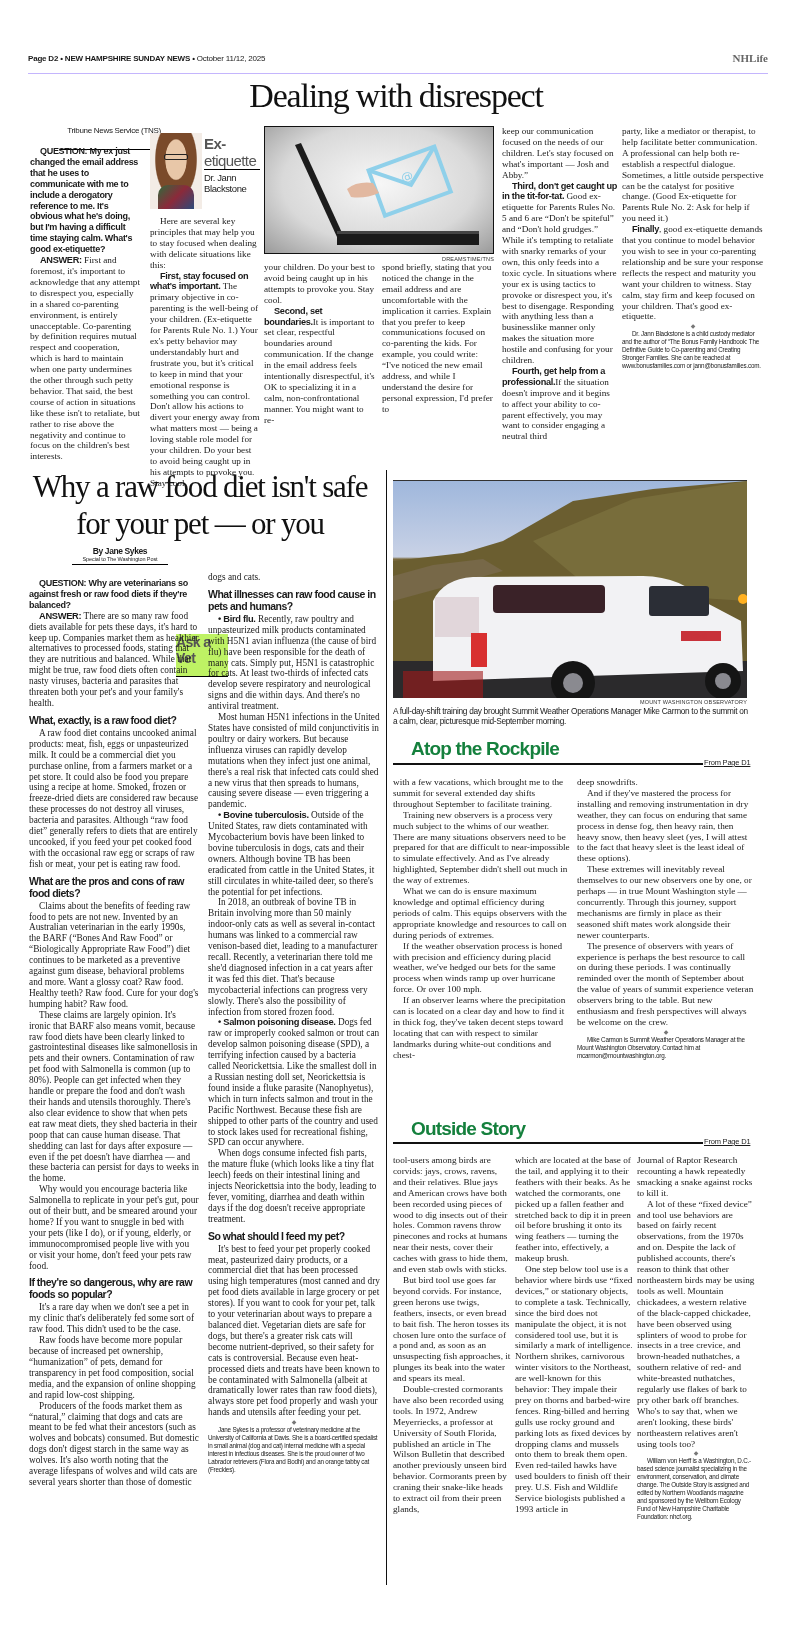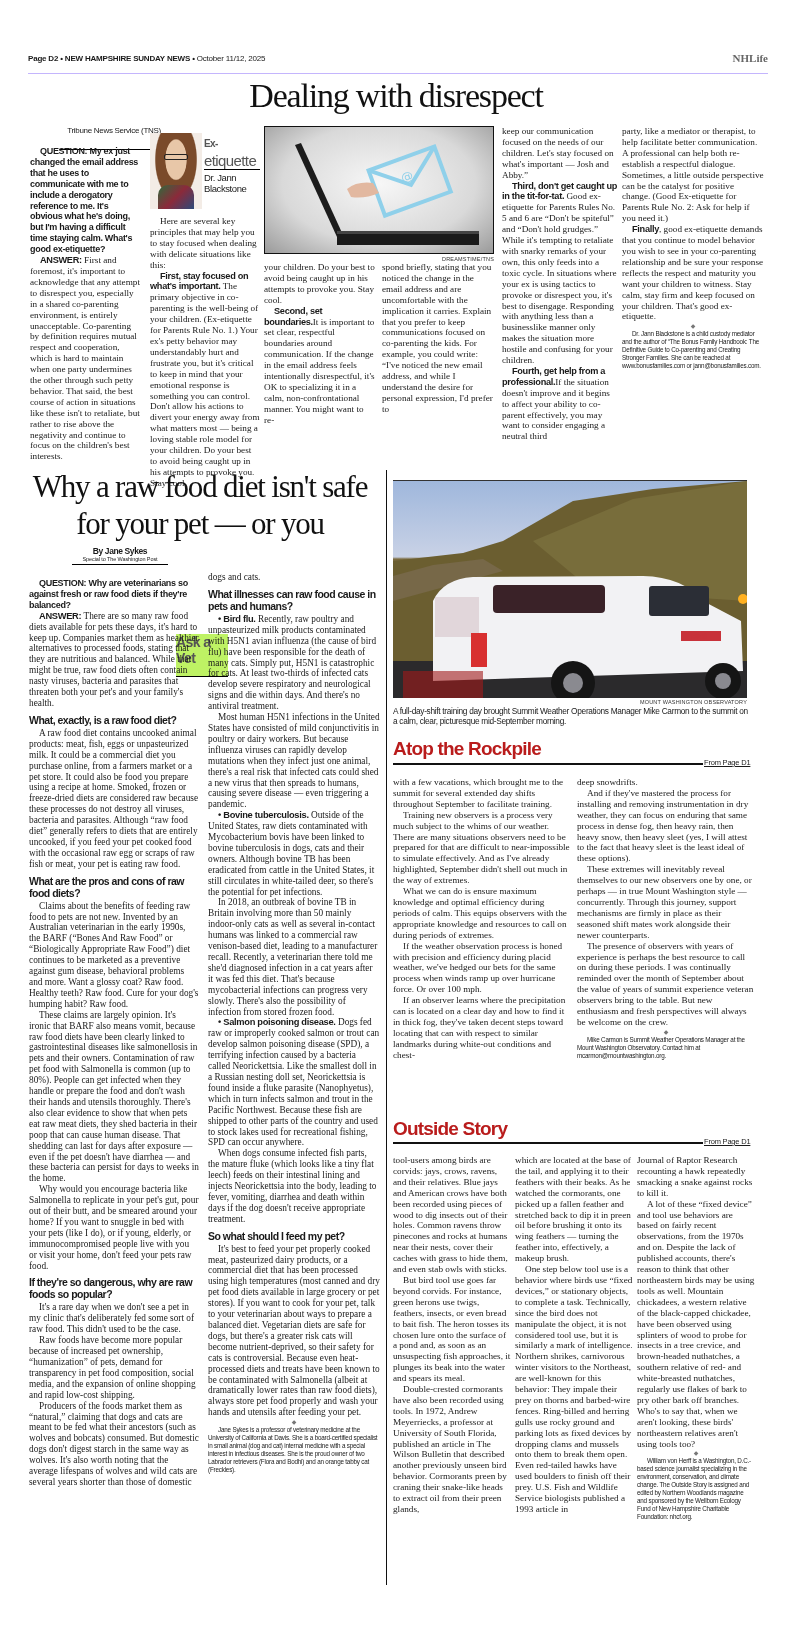--- a/index.html
+++ b/index.html
@@ -23,21 +23,21 @@
   .col p { text-indent: 10px; }
   .col p.noind { text-indent: 0; }
   .col b.lead { font-family: "Liberation Sans", sans-serif; font-weight: bold; letter-spacing: -0.3px; }
   .col .q { font-family: "Liberation Sans", sans-serif; font-weight: bold; font-size: 9px; line-height: 10.9px; text-indent: 10px; letter-spacing: -0.3px; }
   .col h3 { font-family: "Liberation Sans", sans-serif; font-weight: bold; font-size: 10.5px; line-height: 12px; margin: 5px 0 2px; letter-spacing: -0.5px; text-indent: 0; }
   .tagline { font-family: "Liberation Sans", sans-serif; font-size: 6.3px; line-height: 8px; text-indent: 8px; letter-spacing: -0.2px; }
   .diamond { text-align: center; font-size: 6px; color: #777; line-height: 8px; text-indent: 0 !important; }
 
   .credit { font-family: "Liberation Sans", sans-serif; font-size: 5.5px; color: #333; text-align: right; letter-spacing: 0.2px; }
 
-  .sec-hed { font-family: "Liberation Sans", sans-serif; font-weight: bold; font-size: 19px; letter-spacing: -0.8px; color: #b91c1c; }
+  .sec-hed { font-family: "Liberation Sans", sans-serif; font-weight: bold; font-size: 19px; letter-spacing: -0.8px; color: #15803d; margin-left: 18px; }
   .from-page { font-family: "Liberation Sans", sans-serif; font-size: 7.5px; letter-spacing: -0.2px; text-decoration: underline; }
   .rule-thick { height: 2px; background: #111; }
 
   .vrule { width: 1px; background: #111; }
 </style>
 </head>
 <body>
 
 <div class="abs folio">
   <div class="folio-left sans">
@@ -52,21 +52,21 @@
 
 <h1 class="abs hed" style="left:0; top:76px; width:792px; font-size:34px; line-height:40px;">Dealing with disrespect</h1>
 
 <div class="abs sans" style="left:40px; top:126px; width:108px; font-size:8px; text-align:center; border-bottom:1px solid #000; padding-bottom:14px; letter-spacing:-0.3px;margin-left:20px;">Tribune News Service (TNS)</div>
 
 <div class="abs" style="left:150px; top:133px; width:52px; height:76px; background: radial-gradient(ellipse at 50% 35%, #e8c7a8 0 28%, #7a4a2a 30% 55%, #f3ece6 58%);">
   <div style="position:absolute; left:14px; top:21px; width:24px; height:6px; border:1.5px solid #222; border-radius:2px;"></div>
   <div style="position:absolute; left:8px; top:52px; width:36px; height:24px; background: linear-gradient(135deg,#2f6b3c,#8b2a3a,#2c4a7a); border-radius:10px 10px 0 0;"></div>
 </div>
 <div class="abs" style="left:204px; top:136px; width:56px;">
-  <div class="sans" style="font-weight:bold; font-size:10px; line-height:16px; color:#555; letter-spacing:-0.6px;">Ex-</div>
+  <div class="sans" style="font-weight:bold; font-size:15px; line-height:16px; color:#555; letter-spacing:-0.6px;">Ex-</div>
   <div class="sans" style="font-weight:normal; font-size:15px; line-height:17px; color:#555; letter-spacing:-0.6px; border-bottom:1px solid #000;">etiquette</div>
   <div class="sans" style="font-size:9.5px; line-height:11px; margin-top:2px; letter-spacing:-0.4px;">Dr. Jann</div>
   <div class="sans" style="font-size:9.5px; line-height:11px; letter-spacing:-0.4px;">Blackstone</div>
 </div>
 
 <div class="col" style="left:30px; top:146px; width:112px;">
   <p class="q"><span>QUESTION:</span> <span>My ex just changed the email address that he uses to communicate with me to include a derogatory reference to me. It's obvious what he's doing, but I'm having a difficult time staying calm. What's good ex-etiquette?</span></p>
   <p><b class="lead">ANSWER:</b> <span>First and foremost, it's important to acknowledge that any attempt to disrespect you, especially in a shared co-parenting environment, is entirely unacceptable. Co-parenting by definition requires mutual respect and cooperation, which is hard to maintain when one party undermines the other through such petty behavior. That said, the best course of action in situations like these isn't to retaliate, but rather to rise above the negativity and continue to focus on the children's best interests.</span></p>
 </div>
 

